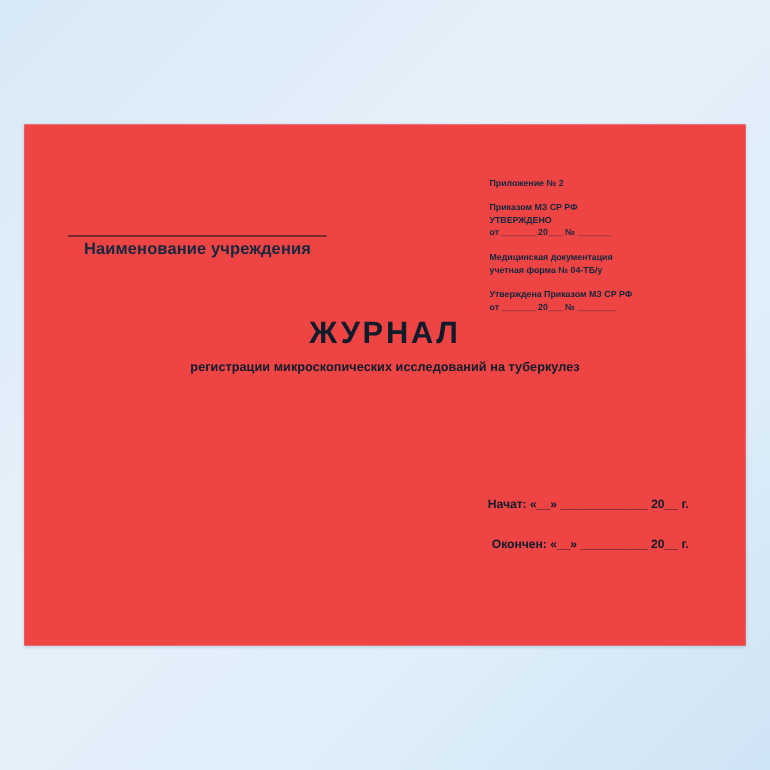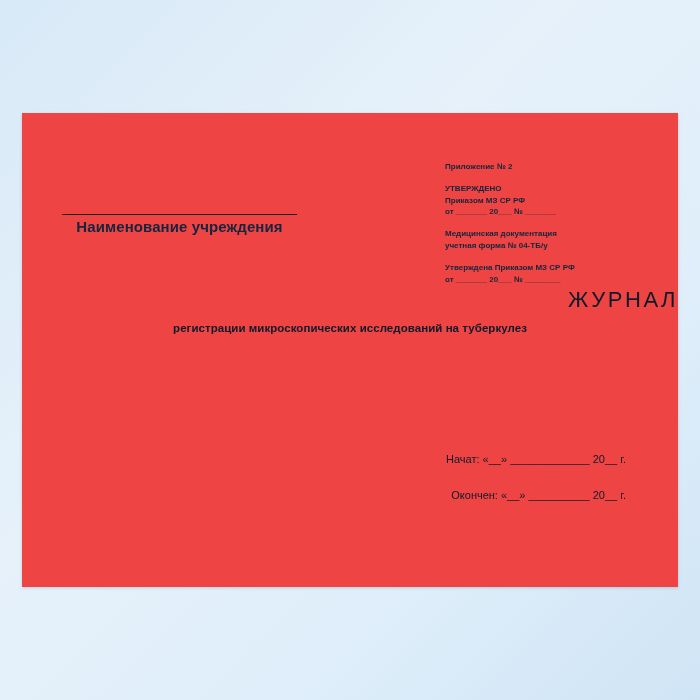--- a/index.html
+++ b/index.html
@@ -68,63 +68,62 @@
   }
   
   .title-wrap {
     position: absolute;
     left: 0;
     right: 0;
     top: 174px;
     text-align: center;
   }
   .title {
-    font-size: 22px;
-    font-weight: 400;
+    font-size: 28px;
+    font-weight: 700;
     letter-spacing: 2.5px;
     color: #0d1b2a;
-    text-align: right;
   }
   .subtitle {
     font-size: 11.5px;
     font-weight: 700;
     color: #0d1b2a;
     margin-top: 9px;
     letter-spacing: .05px;
   }
   
   .dates {
     position: absolute;
     right: 52px;
     top: 340px;
     width: 330px;
     text-align: right;
     font-size: 11px;
-    font-weight: 400;
+    font-weight: 700;
     color: #0d1b2a;
   }
   .dates .row {
     margin-bottom: 24px;
     white-space: nowrap;
   }
   .dates .row:last-child { margin-bottom: 0; }
 </style>
 </head>
 <body>
 
 <div class="stage">
   <div class="page">
 
     <div class="approval">
       <div class="grp">
         <div class="line">Приложение № 2</div>
       </div>
       <div class="grp">
+        <div class="line">Приказом МЗ СР РФ</div>
         <div class="line">УТВЕРЖДЕНО</div>
-        <div class="line">Приказом МЗ СР РФ</div>
         <div class="line">от _______ 20___ № _______</div>
       </div>
       <div class="grp">
         <div class="line">Медицинская документация</div>
         <div class="line">учетная форма № 04-ТБ/у</div>
       </div>
       <div class="grp">
         <div class="line">Утверждена Приказом МЗ СР РФ</div>
         <div class="line">от _______ 20___ № ________</div>
       </div>

